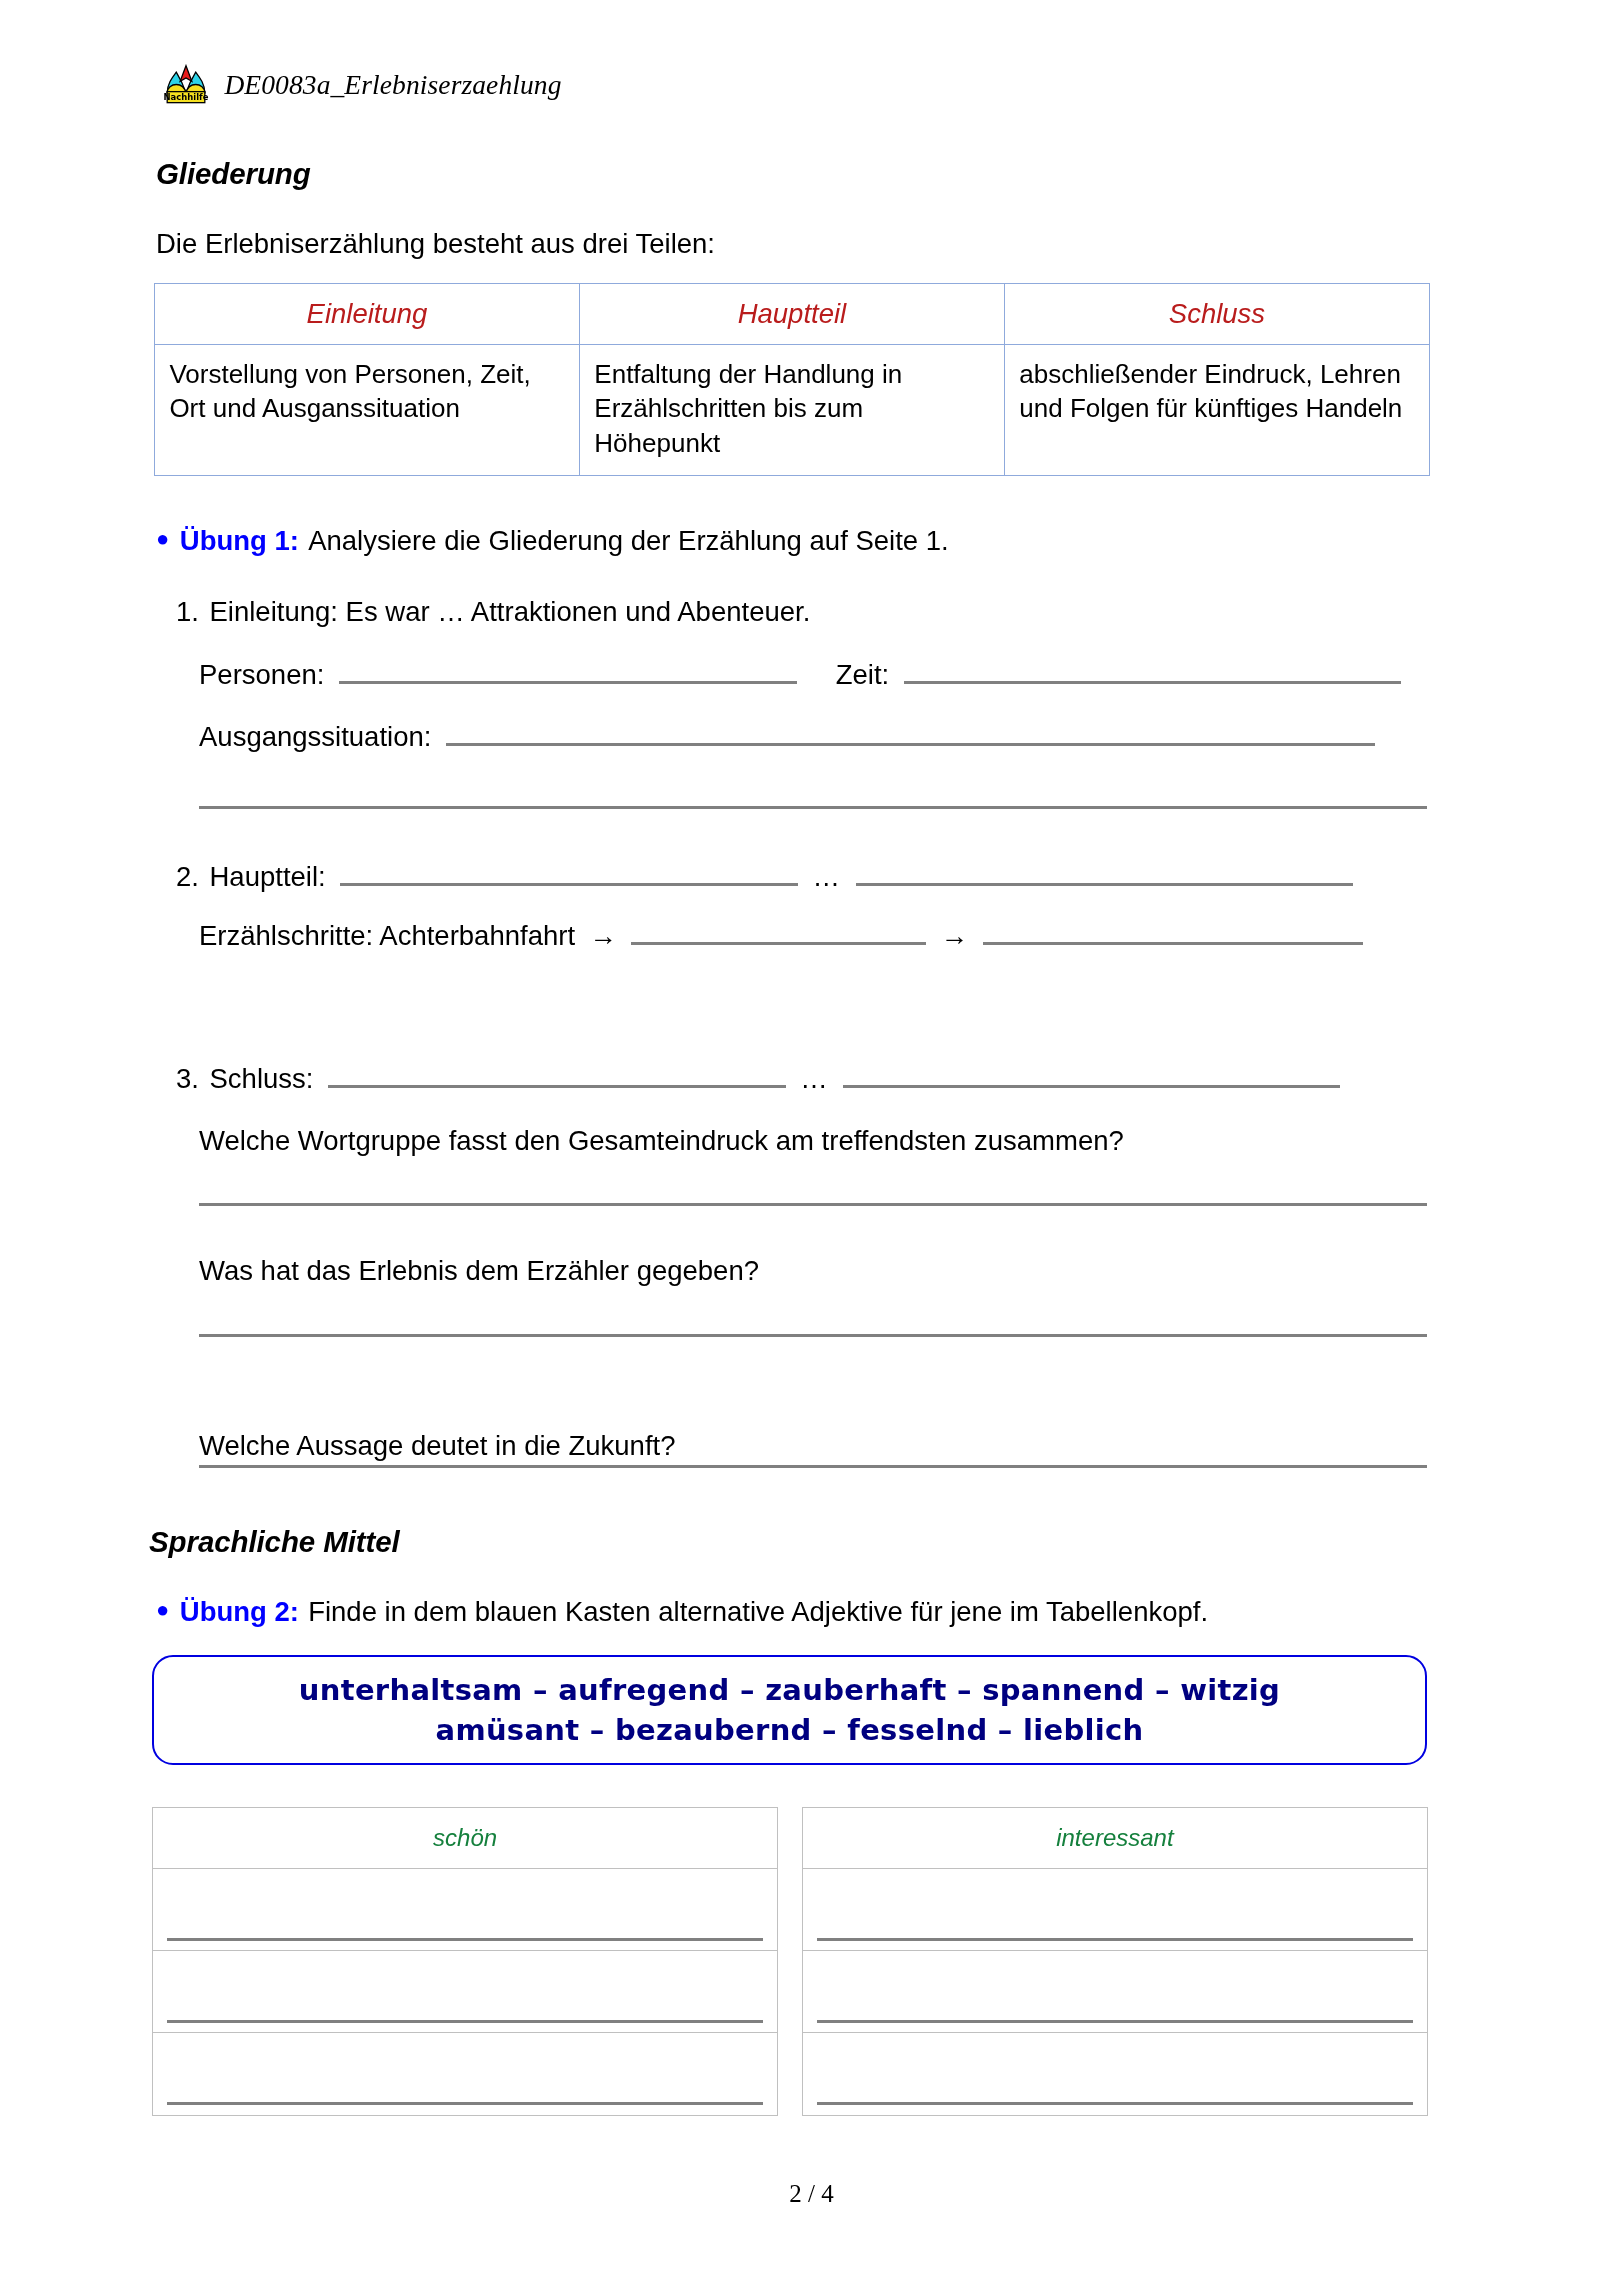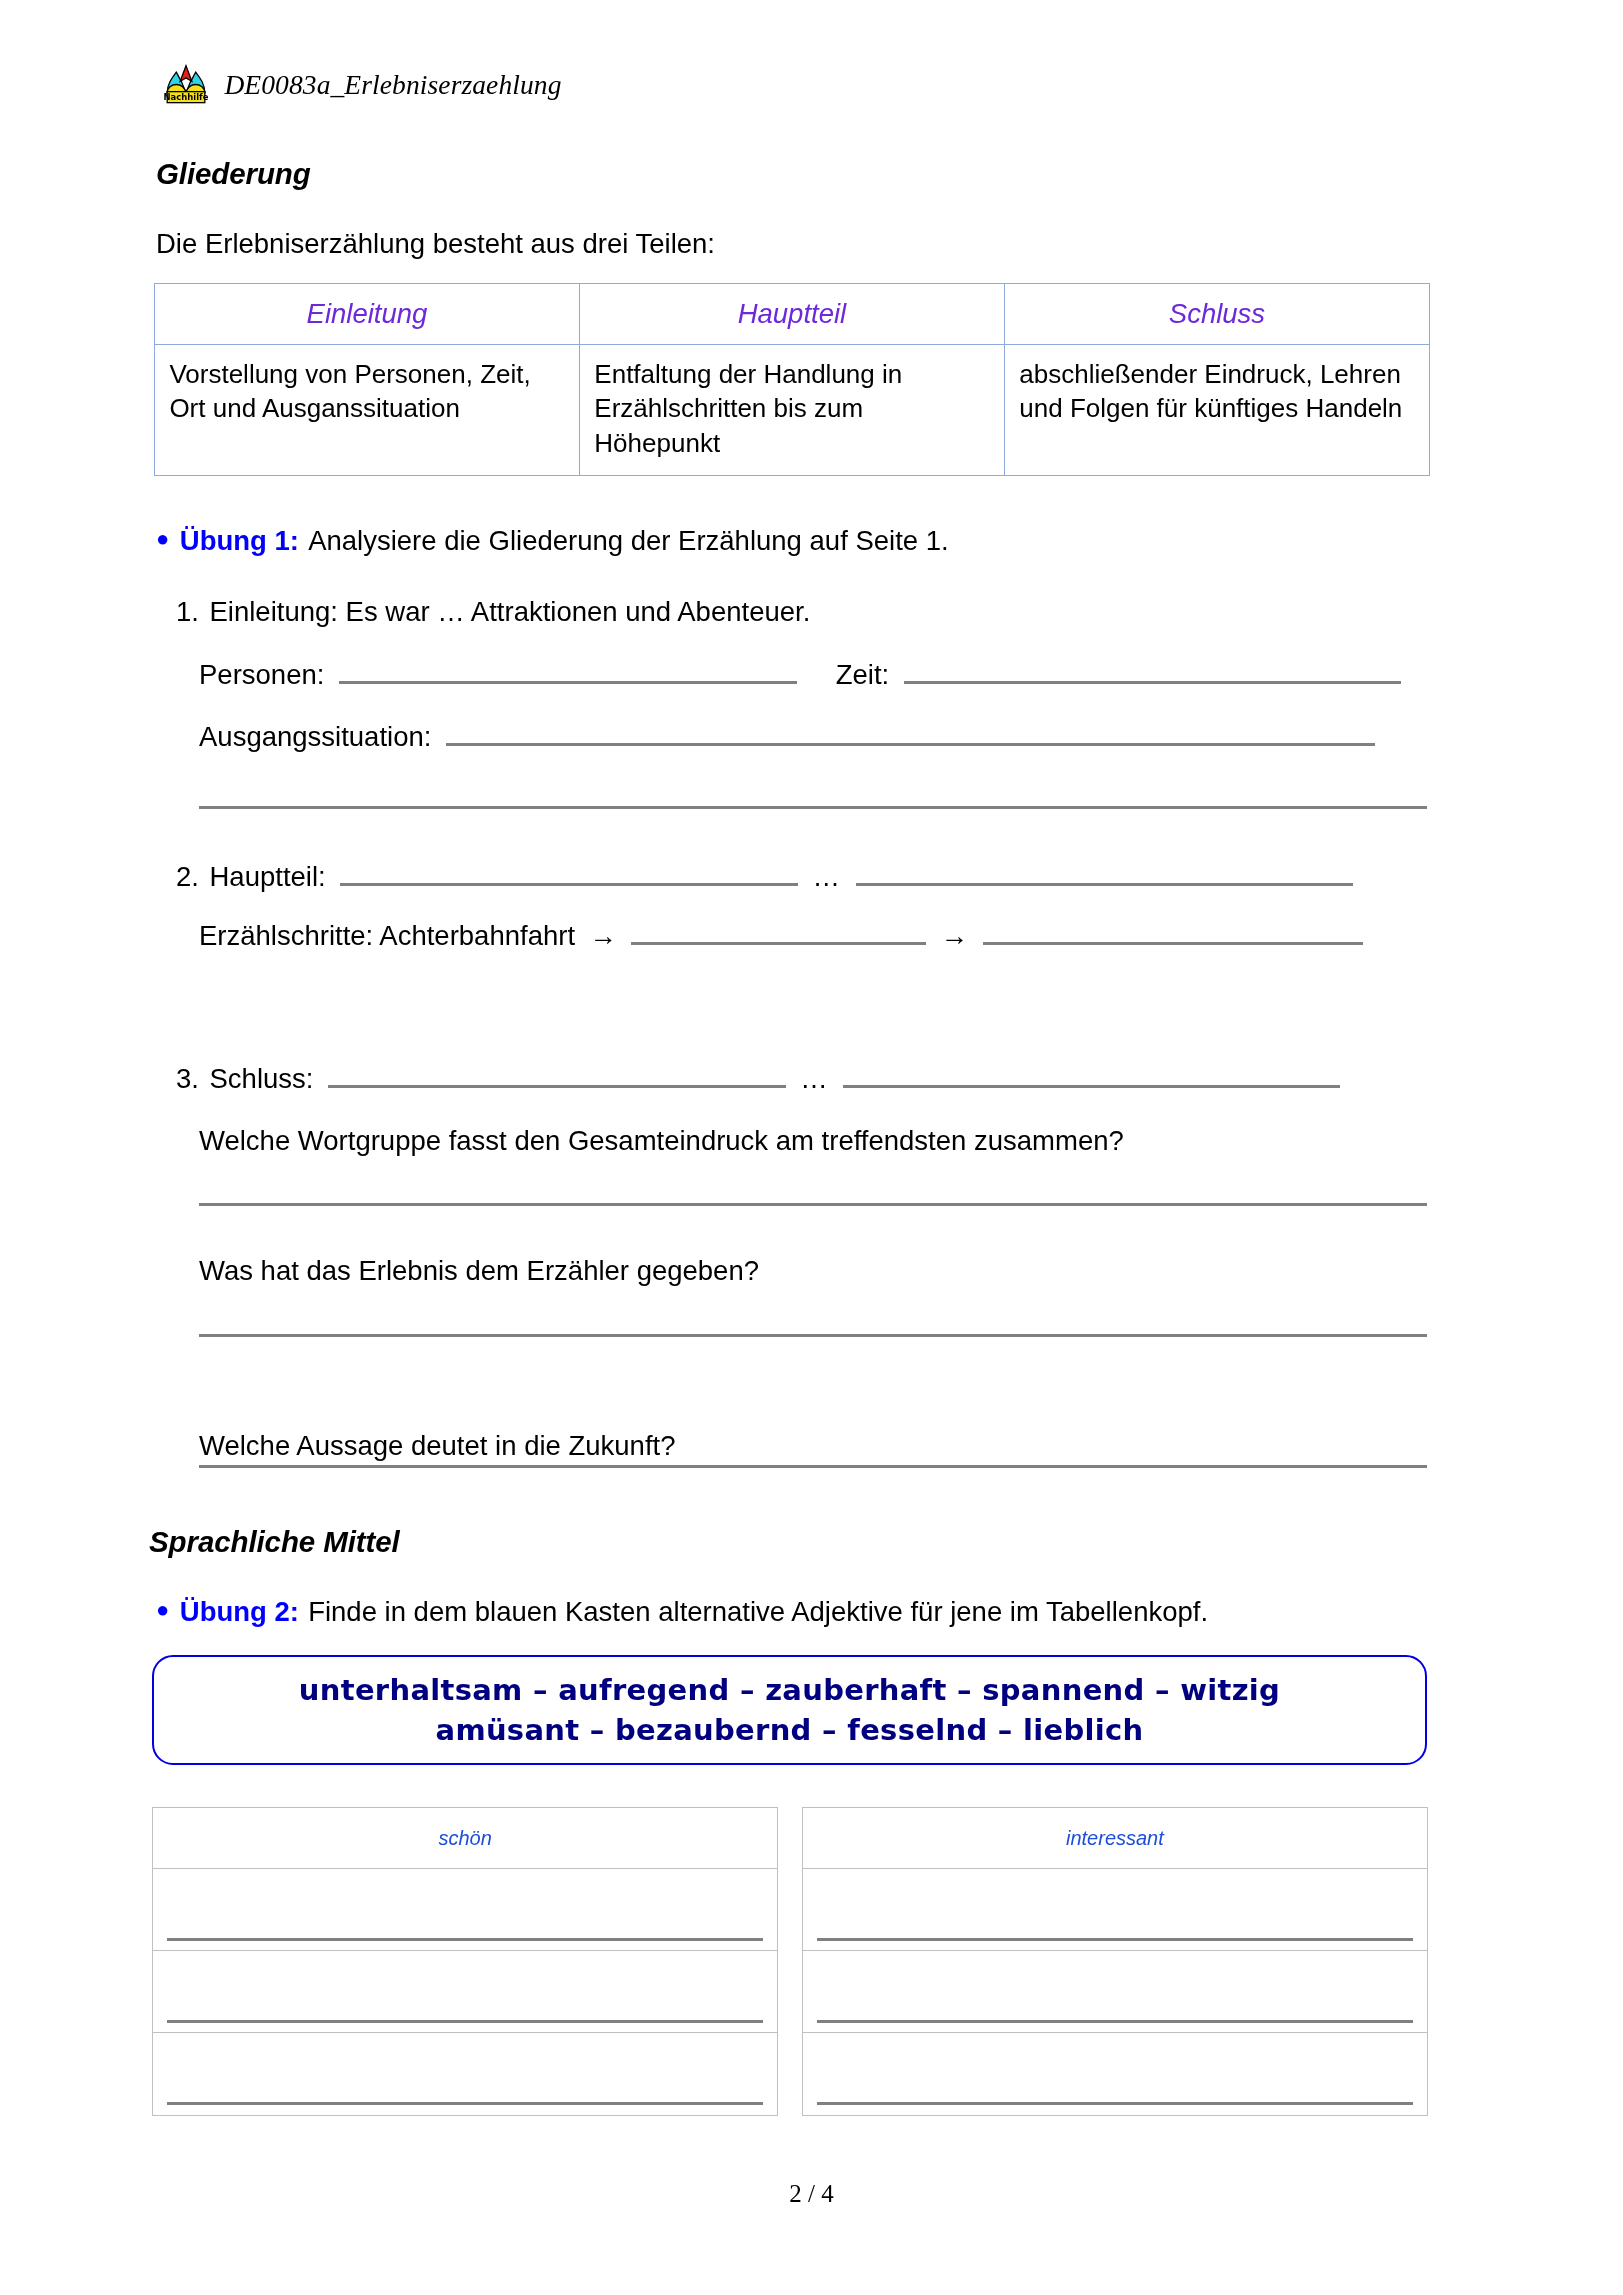--- a/index.html
+++ b/index.html
@@ -76,21 +76,21 @@
     border: 1.3px solid #8faadc;
     padding: 0;
     vertical-align: top;
   }
   .table-top th {
     height: 60px;
     text-align: center;
     vertical-align: middle;
   }
   .th-label {
-    color: #6d28d9;
+    color: #b91c1c;
     font-style: italic;
     font-weight: normal;
     font-size: 27.5px;
   }
   .table-top td {
     padding: 11.8px 14.4px 14.4px 14.4px;
     font-size: 26px;
     line-height: 1.33;
   }
 
@@ -195,23 +195,23 @@
     table-layout: fixed;
   }
   .col-table th {
     border: 1.3px solid #c0c0c0;
     height: 58px;
     text-align: center;
     vertical-align: middle;
     font-weight: normal;
   }
   .col-head {
-    color: #1d4ed8;
+    color: #15803d;
     font-style: italic;
-    font-size: 20px;
+    font-size: 24px;
   }
   .col-table td {
     border: 1.3px solid #c0c0c0;
     height: 72px;
     padding: 0 14.4px 9.2px 14.4px;
     vertical-align: bottom;
   }
   .cell-line {
     border-bottom: 3.3px solid #808080;
     height: 0;

